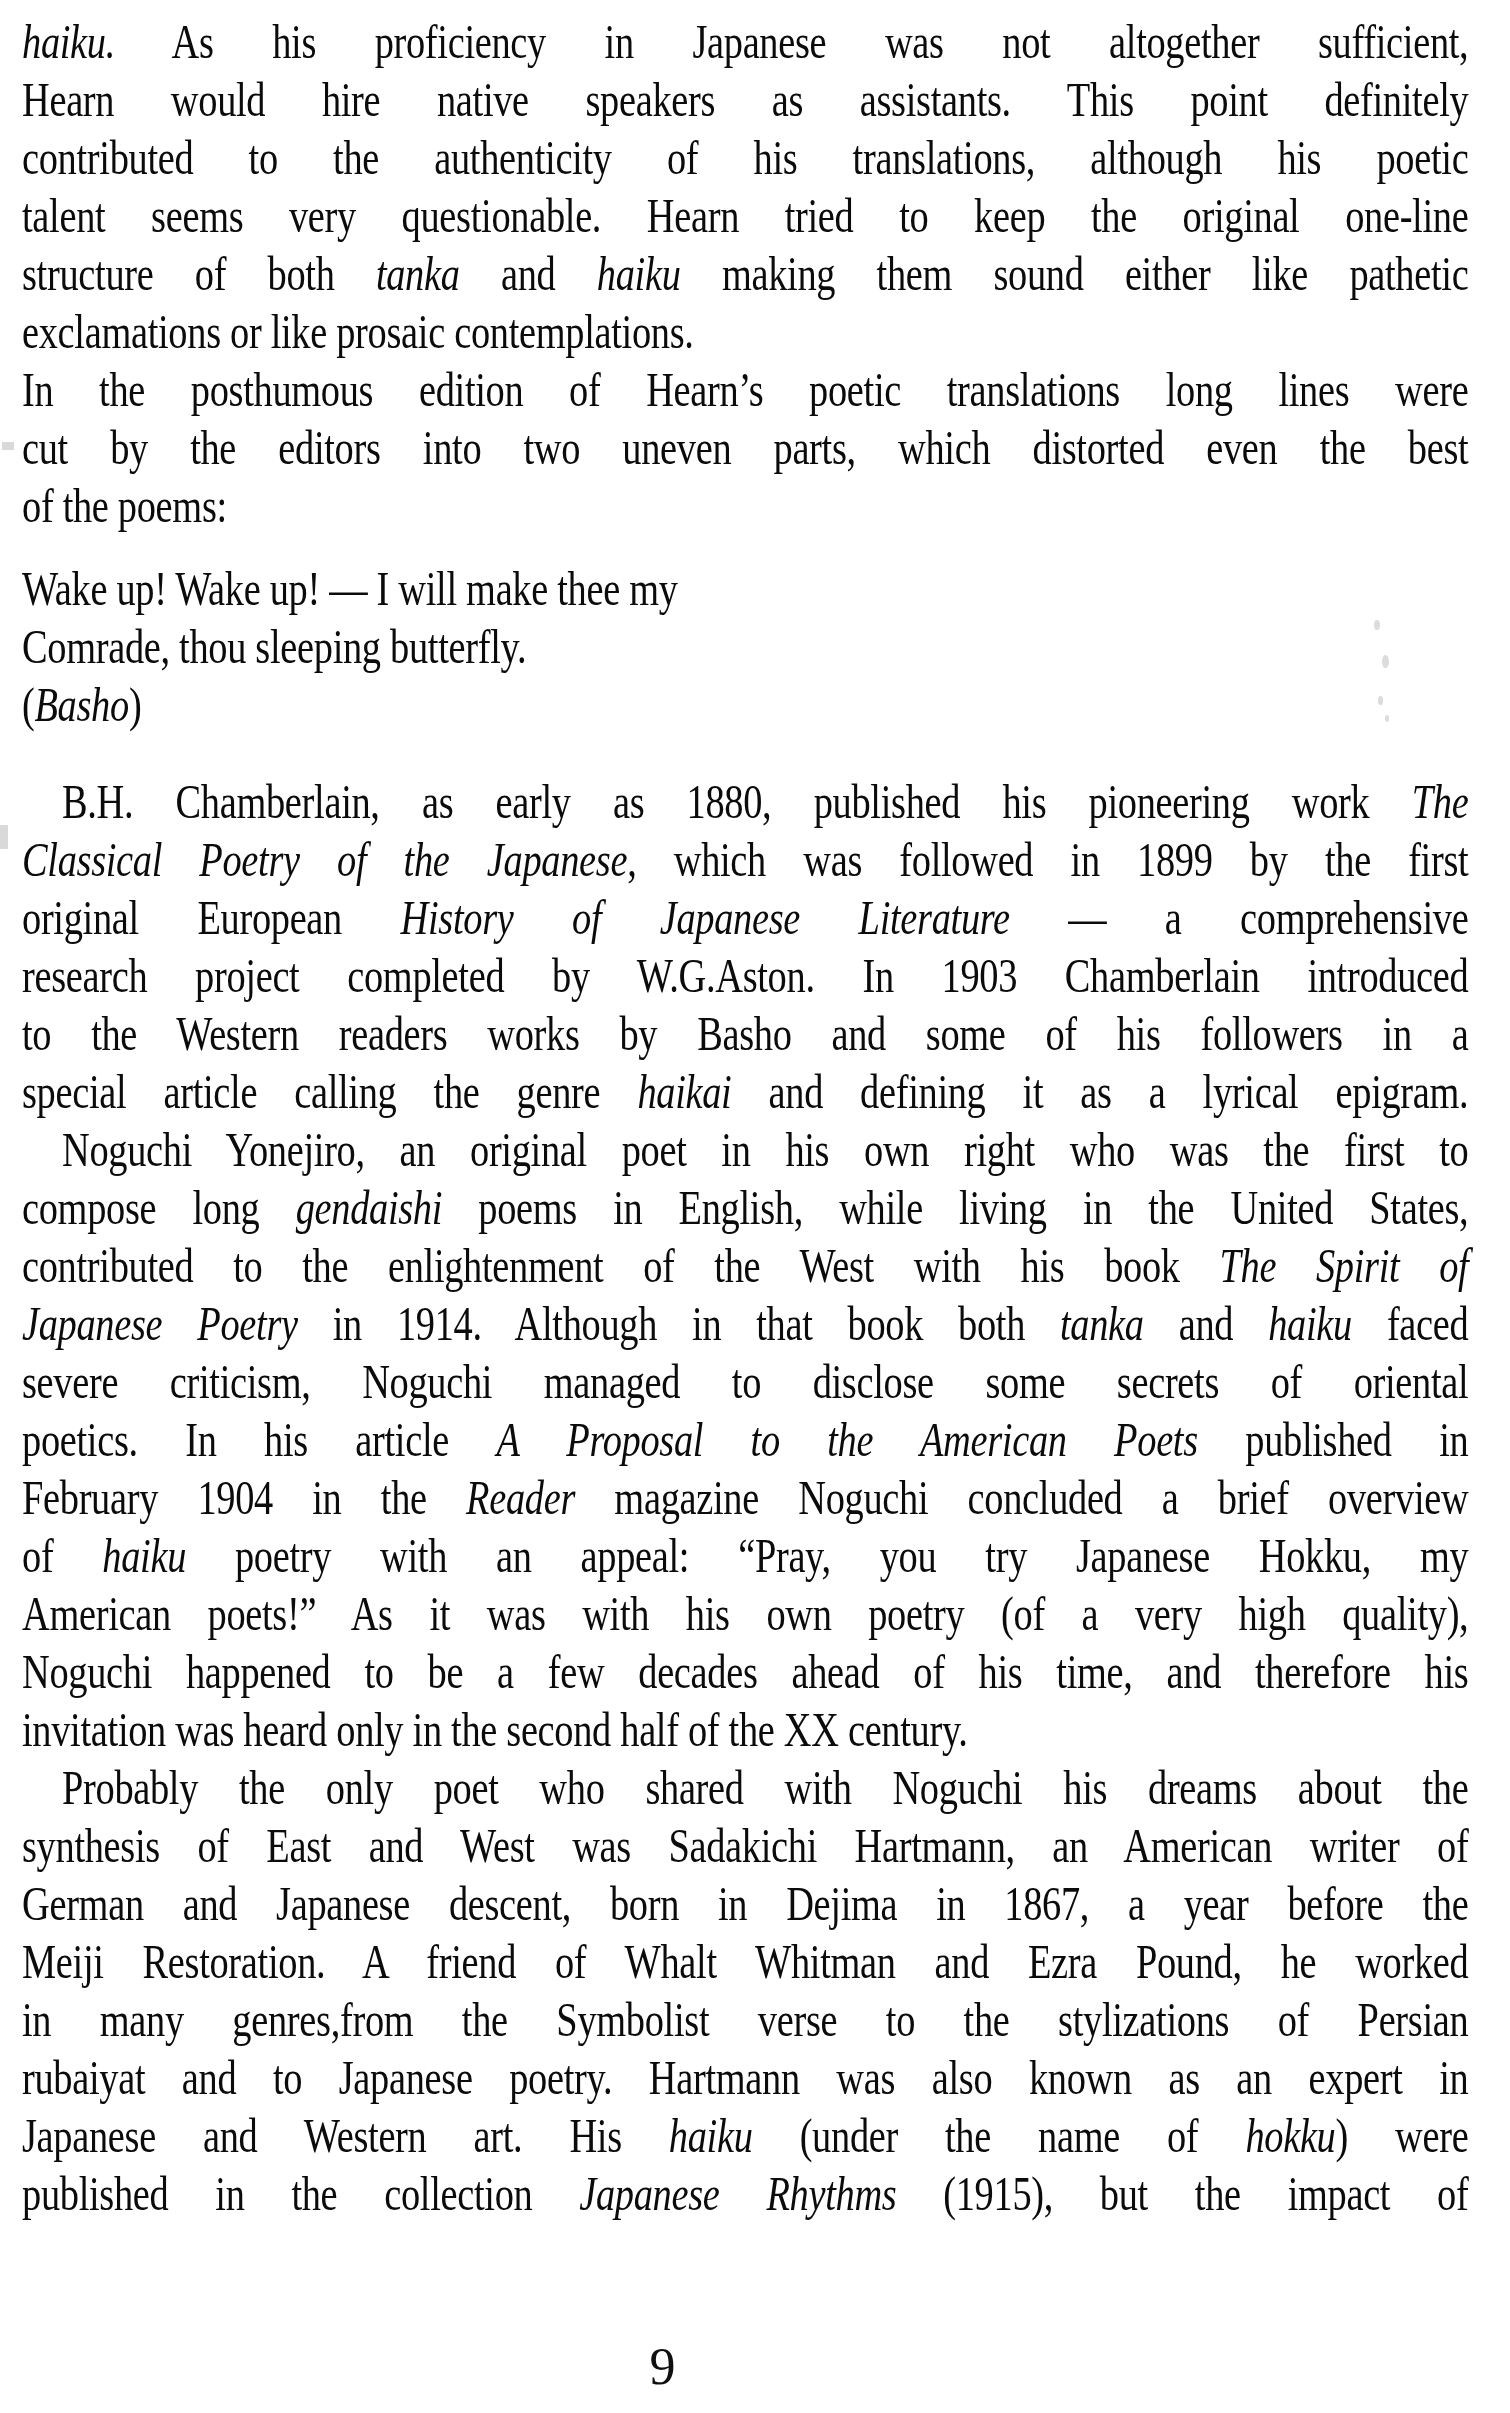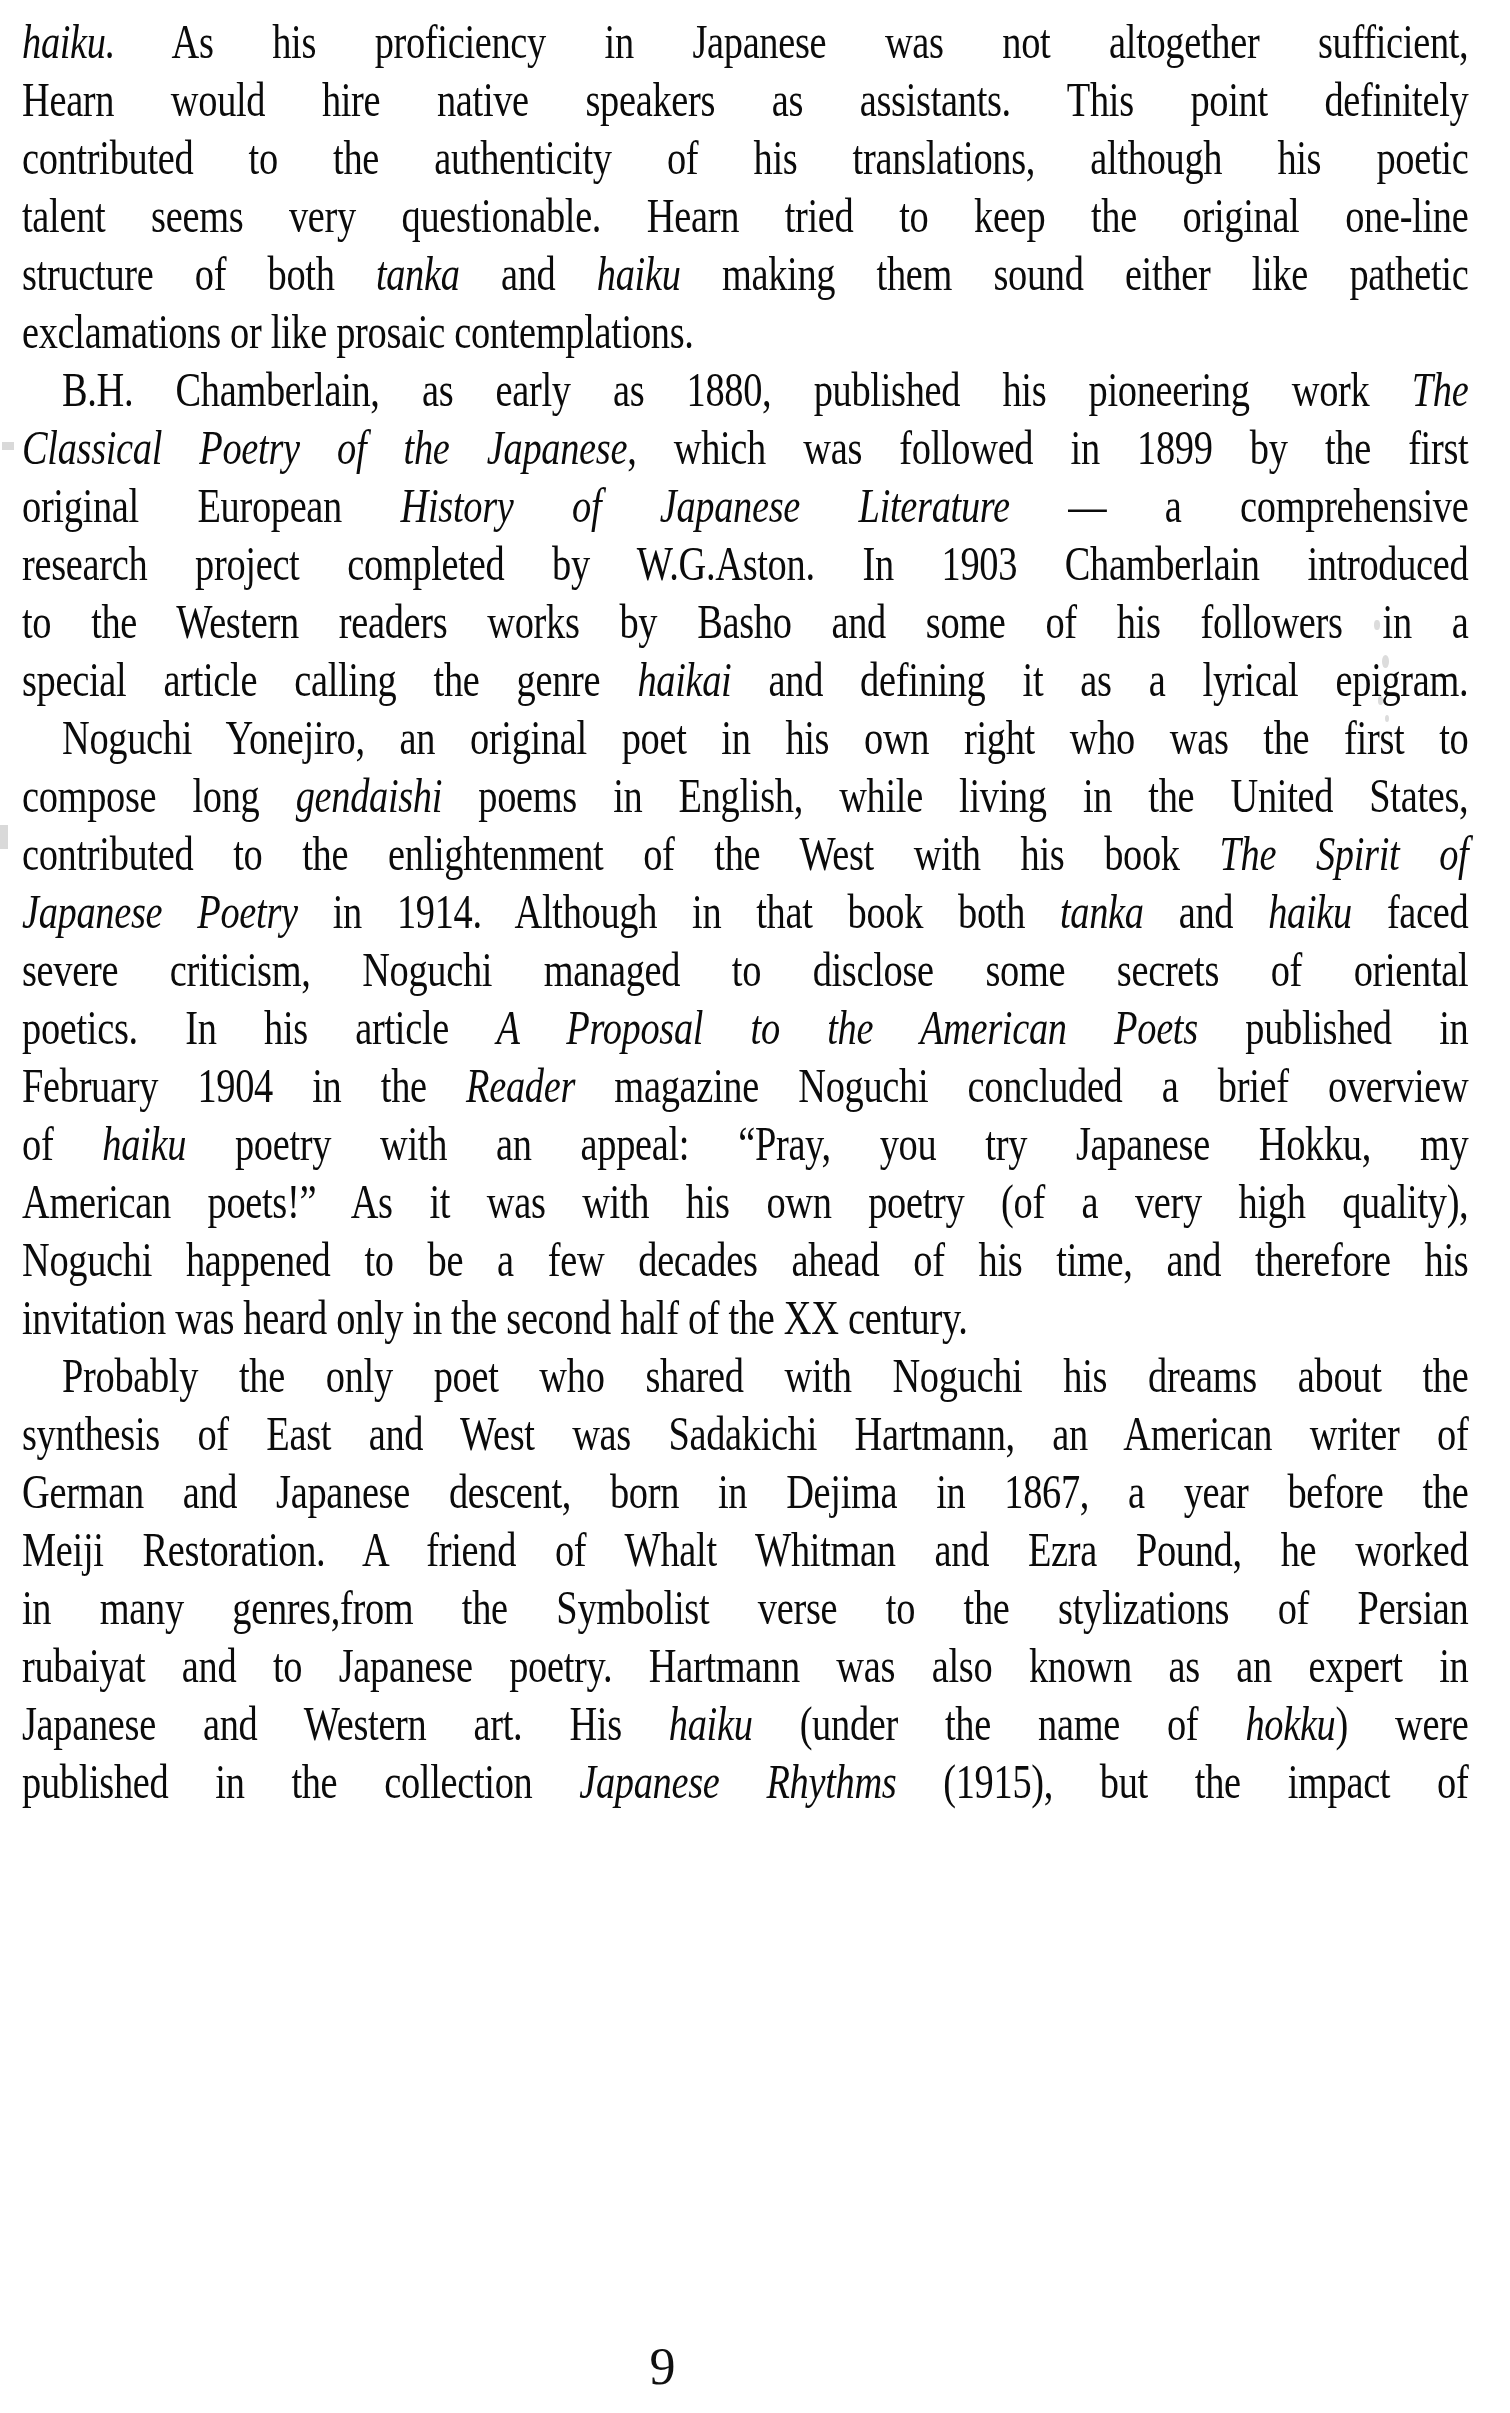--- a/index.html
+++ b/index.html
@@ -70,20 +70,30 @@
 <div class="text-block">
     <div class="para body">
       <div class="line"><em>haiku.</em><span> As his proficiency in Japanese was not altogether sufficient,</span></div>
       <div class="line"><span>Hearn would hire native speakers as assistants. This point definitely</span></div>
       <div class="line"><span>contributed to the authenticity of his translations, although his poetic</span></div>
       <div class="line"><span>talent seems very questionable. Hearn tried to keep the original one-line</span></div>
       <div class="line"><span>structure of both </span><em>tanka</em><span> and </span><em>haiku</em><span> making them sound either like pathetic</span></div>
       <div class="line noj"><span>exclamations or like prosaic contemplations.</span></div>
     </div>
     <div class="para body">
+      <div class="line"><span>In the posthumous edition of Hearn’s poetic translations long lines were</span></div>
+      <div class="line"><span>cut by the editors into two uneven parts, which distorted even the best</span></div>
+      <div class="line noj"><span>of the poems:</span></div>
+    </div>
+    <div class="para poem">
+      <div class="line noj"><span>Wake up! Wake up! — I will make thee my</span></div>
+      <div class="line noj"><span>Comrade, thou sleeping butterfly.</span></div>
+      <div class="line noj"><span>(</span><em>Basho</em><span>)</span></div>
+    </div>
+    <div class="para body">
       <div class="line first"><span>B.H. Chamberlain, as early as 1880, published his pioneering work </span><em>The</em></div>
       <div class="line"><em>Classical Poetry of the Japanese</em><span>, which was followed in 1899 by the first</span></div>
       <div class="line"><span>original European </span><em>History of Japanese Literature</em><span> — a comprehensive</span></div>
       <div class="line"><span>research project completed by W.G.Aston. In 1903 Chamberlain introduced</span></div>
       <div class="line"><span>to the Western readers works by Basho and some of his followers in a</span></div>
       <div class="line"><span>special article calling the genre </span><em>haikai</em><span> and defining it as a lyrical epigram.</span></div>
     </div>
     <div class="para body">
       <div class="line first"><span>Noguchi Yonejiro, an original poet in his own right who was the first to</span></div>
       <div class="line"><span>compose long </span><em>gendaishi</em><span> poems in English, while living in the United States,</span></div>

